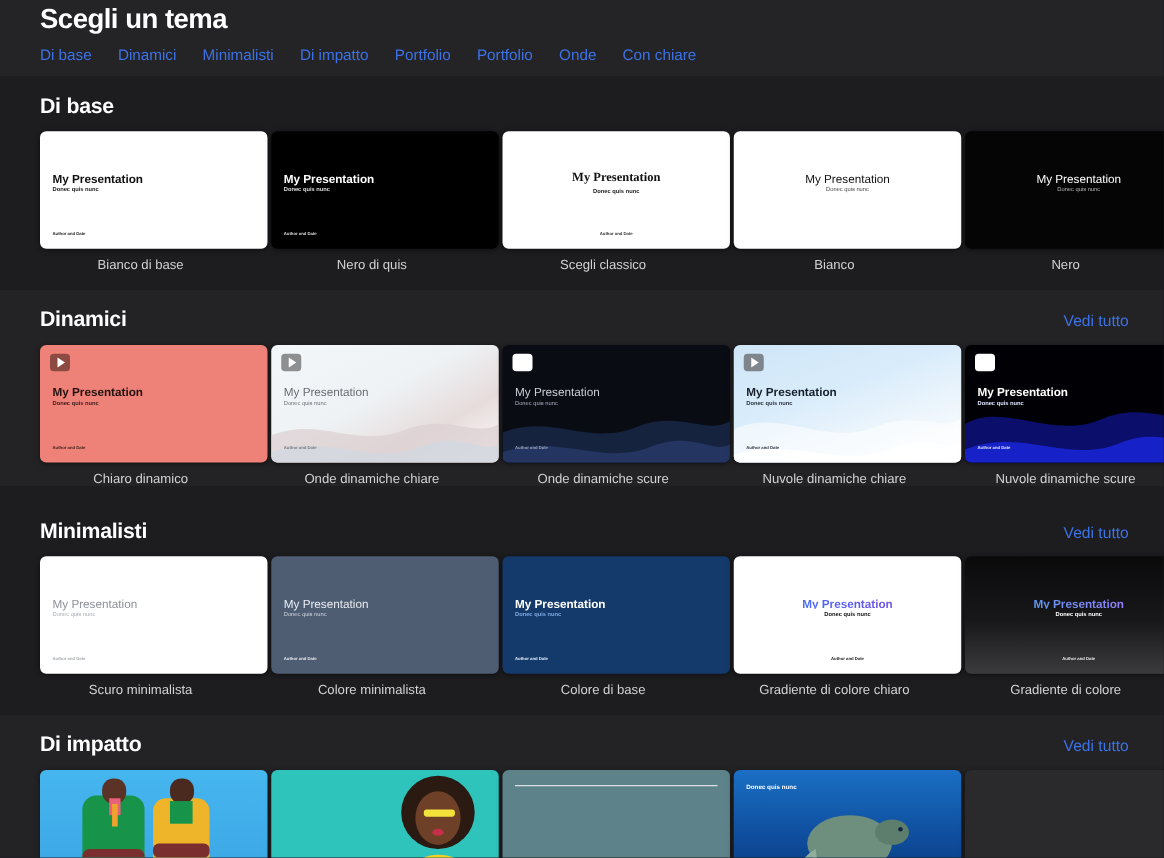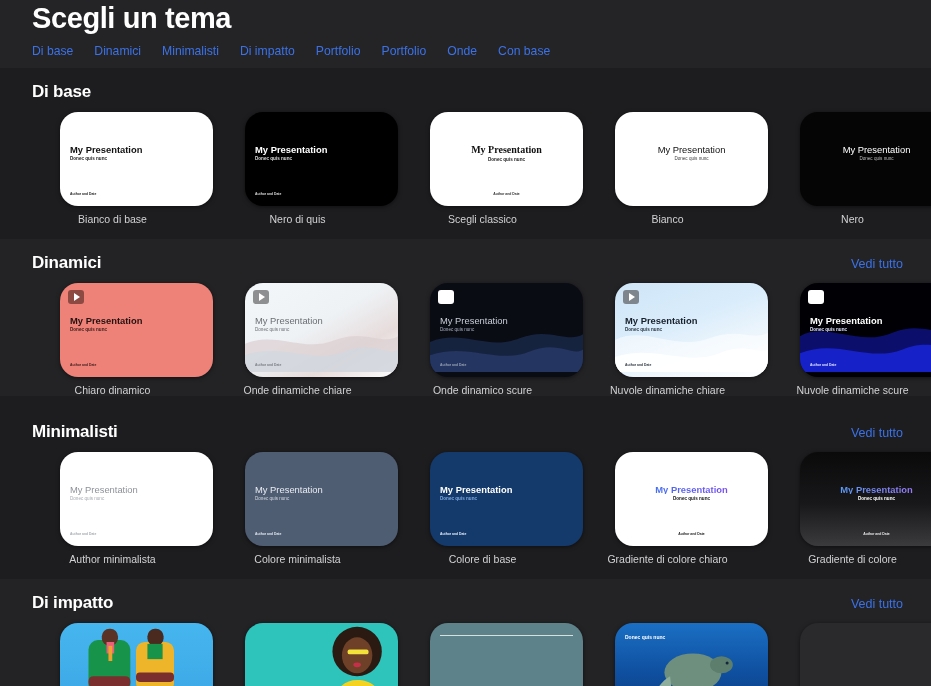--- a/index.html
+++ b/index.html
@@ -29,21 +29,21 @@
     width: 20px; height: 20px; border-radius: 50%;
     border: 1.4px solid #3b72e8;
     display: flex; align-items: center; justify-content: center;
     cursor: pointer;
   }
   .more-btn .dots { display: flex; gap: 1.6px; }
   .more-btn .dots i {
     width: 2.4px; height: 2.4px; border-radius: 50%; background: #3b72e8; display: block;
   }
   .page-title {
-    font-size: 29px; font-weight: bold; color: #fff;
+    font-size: 22px; font-weight: bold; color: #fff;
     padding: 2px 0 0 32px; letter-spacing: -.4px;
   }
   .tabs {
     display: flex; gap: 21px;
     padding: 9px 0 0 32px;
   }
   .tab {
     color: #3b72e8; font-size: 12.2px; cursor: pointer; white-space: nowrap;
   }
 
@@ -54,26 +54,25 @@
     display: flex; align-items: baseline; justify-content: space-between;
     padding: 14px 28px 10px 32px;
   }
   .section-title { font-size: 17px; font-weight: bold; color: #fff; letter-spacing: -.2px; }
   .see-all { color: #3b72e8; font-size: 12.5px; cursor: pointer; }
 
   .row { display: flex; gap: 24px; padding: 0 0 0 32px; }
   .card-wrap { width: 161px; flex: 0 0 161px; }
   .card {
     position: relative;
-    width: 153px; height: 94px;
-    border-radius: 18px;
+    width: 182px; height: 94px;
+    border-radius: 5px;
     overflow: hidden;
     box-shadow: 0 1px 4px rgba(0,0,0,.5);
     cursor: pointer;
-    margin-left: 28px;
   }
   .card-label {
     margin-top: 7px; text-align: center;
     font-size: 10.5px; color: #d2d2d4;
     white-space: nowrap; overflow: hidden; text-overflow: ellipsis;
   }
 
   
   .slide { position: absolute; inset: 0; padding: 9px 10px; }
   .s-title { font-size: 9.4px; font-weight: bold; line-height: 1; }
@@ -113,21 +112,21 @@
   <div class="header-band">
     <div class="page-title">Scegli un tema</div>
     <div class="tabs">
       <span class="tab">Di base</span>
       <span class="tab">Dinamici</span>
       <span class="tab">Minimalisti</span>
       <span class="tab">Di impatto</span>
       <span class="tab">Portfolio</span>
       <span class="tab">Portfolio</span>
       <span class="tab">Onde</span>
-      <span class="tab">Con base</span>
+      <span class="tab">Con chiare</span>
     </div>
   </div>
 
   <div class="section">
     <div class="section-head">
       <span class="section-title">Di base</span>
     </div>
     <div class="row">
 
       <div class="card-wrap">
@@ -243,21 +242,21 @@
           </svg>
           <div class="play-badge" style="background:#ffffff"></div>
           <div class="slide">
             <div class="block-mid">
               <div class="s-title" style="color:#c8cdd6;font-weight:normal">My Presentation</div>
               <div class="s-sub" style="color:#aab2c0;font-weight:normal">Donec quis nunc</div>
             </div>
             <div class="s-author" style="color:#9aa3b4">Author and Date</div>
           </div>
         </div>
-        <div class="card-label">Onde dinamico scure</div>
+        <div class="card-label">Onde dinamiche scure</div>
       </div>
 
       <div class="card-wrap">
         <div class="card" style="background:linear-gradient(160deg,#cfe6f7 0%,#d9ecfb 40%,#eef6fc 70%,#ffffff 100%)">
           <svg class="wave" viewBox="0 0 161 94" preserveAspectRatio="none">
             <path d="M0,60 C30,44 65,72 100,58 C130,46 148,62 161,52 L161,94 L0,94 Z" fill="#ffffff" opacity=".55"></path>
             <path d="M0,78 C40,64 75,88 110,74 C138,62 152,76 161,70 L161,94 L0,94 Z" fill="#ffffff" opacity=".9"></path>
           </svg>
           <div class="play-badge" style="background:#7e858c"></div>
           <div class="slide">
@@ -302,21 +301,21 @@
       <div class="card-wrap">
         <div class="card" style="background:#fff">
           <div class="slide">
             <div class="block-mid">
               <div class="s-title" style="color:#8d9299;font-weight:normal">My Presentation</div>
               <div class="s-sub" style="color:#a6abb1;font-weight:normal">Donec quis nunc</div>
             </div>
             <div class="s-author" style="color:#a6abb1">Author and Date</div>
           </div>
         </div>
-        <div class="card-label">Author minimalista</div>
+        <div class="card-label">Scuro minimalista</div>
       </div>
 
       <div class="card-wrap">
         <div class="card" style="background:#4f5d73">
           <div class="slide">
             <div class="block-mid">
               <div class="s-title" style="color:#e8ecf2;font-weight:normal">My Presentation</div>
               <div class="s-sub" style="color:#d2d8e2;font-weight:normal">Donec quis nunc</div>
             </div>
             <div class="s-author" style="color:#e3e8ef">Author and Date</div>

